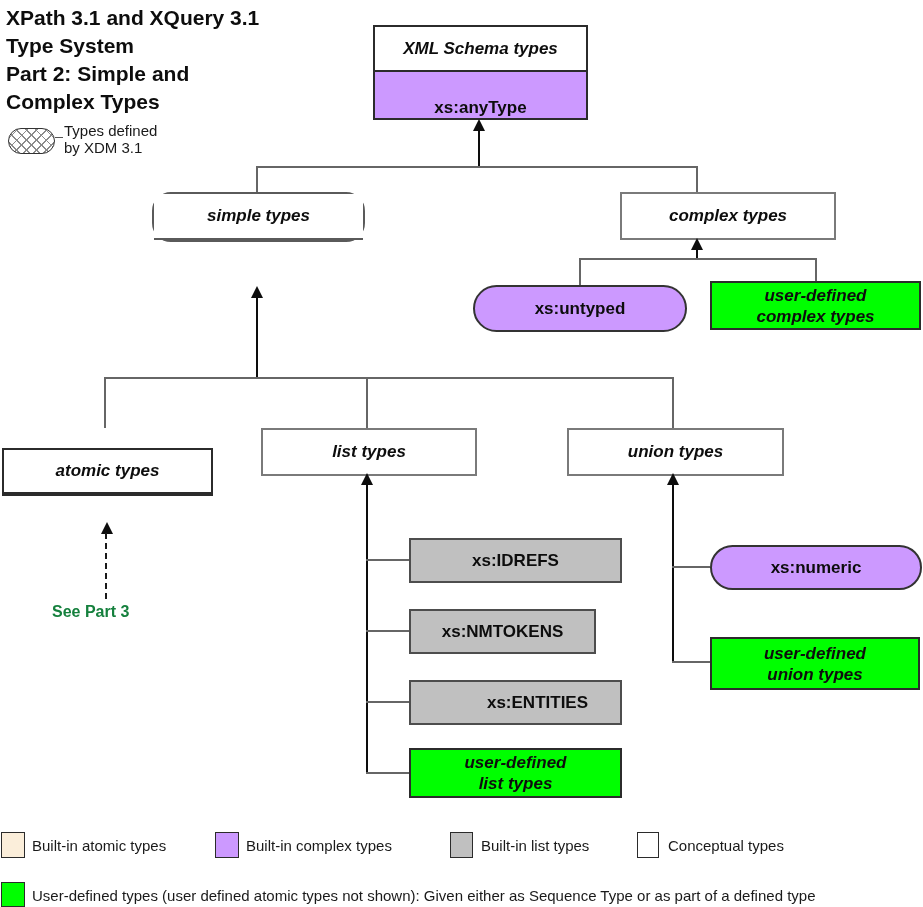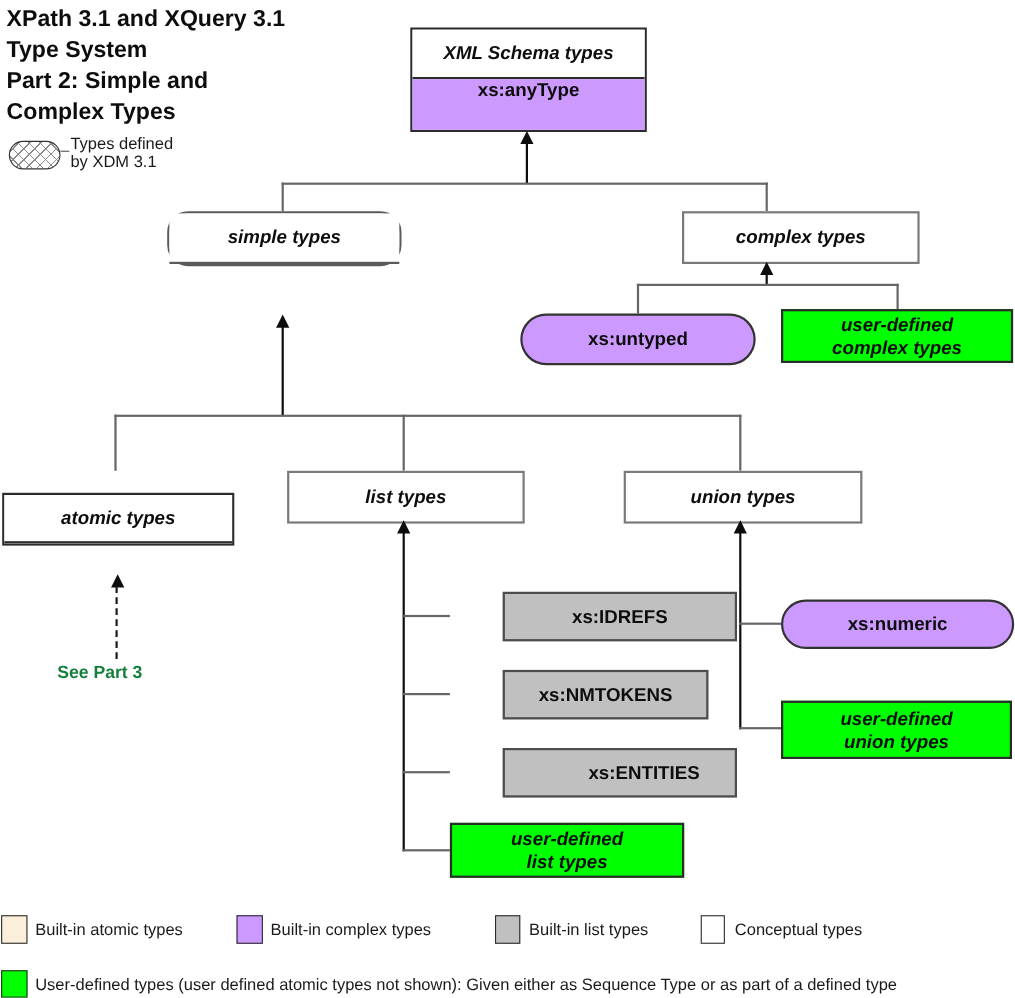--- a/index.html
+++ b/index.html
@@ -32,27 +32,27 @@
     font-size:15px;line-height:17px;color:#1a1a1a;white-space:pre-line;
   }
 
   
   .node{box-sizing:border-box;background:#fff;}
   .two-part{border:2px solid #2b2b2b;}
   .two-part .hdr-row{
     background:#fff;border-bottom:2px solid #2b2b2b;
     display:flex;align-items:center;justify-content:center;
   }
-  .two-part .val-row{display:flex;align-items:flex-start;justify-content:center;}
+  .two-part .val-row{display:flex;align-items:flex-end;justify-content:center;}
   .concept{border:2px solid #7a7a7a;display:flex;align-items:center;justify-content:center;background:#fff;}
   .hdr-text{font-size:17px;font-weight:bold;font-style:italic;color:#0d0d0d;}
   .val-text{font-size:17px;font-weight:bold;color:#0d0d0d;}
   .gray-child{
     border:2px solid #4d4d4d;background:#c0c0c0;box-sizing:border-box;
-    display:flex;align-items:center;justify-content:center;margin-left:48px;
+    display:flex;align-items:center;justify-content:center;
   }
   .green-box{
     border:2px solid #2b2b2b;background:#00ff00;box-sizing:border-box;
     display:flex;align-items:center;justify-content:center;
     font-size:17px;font-weight:bold;font-style:italic;line-height:21px;
     text-align:center;white-space:pre-line;color:#0d0d0d;
   }
   .pill{
     border:2px solid #333;background:#cc99ff;box-sizing:border-box;
     display:flex;align-items:center;justify-content:center;

